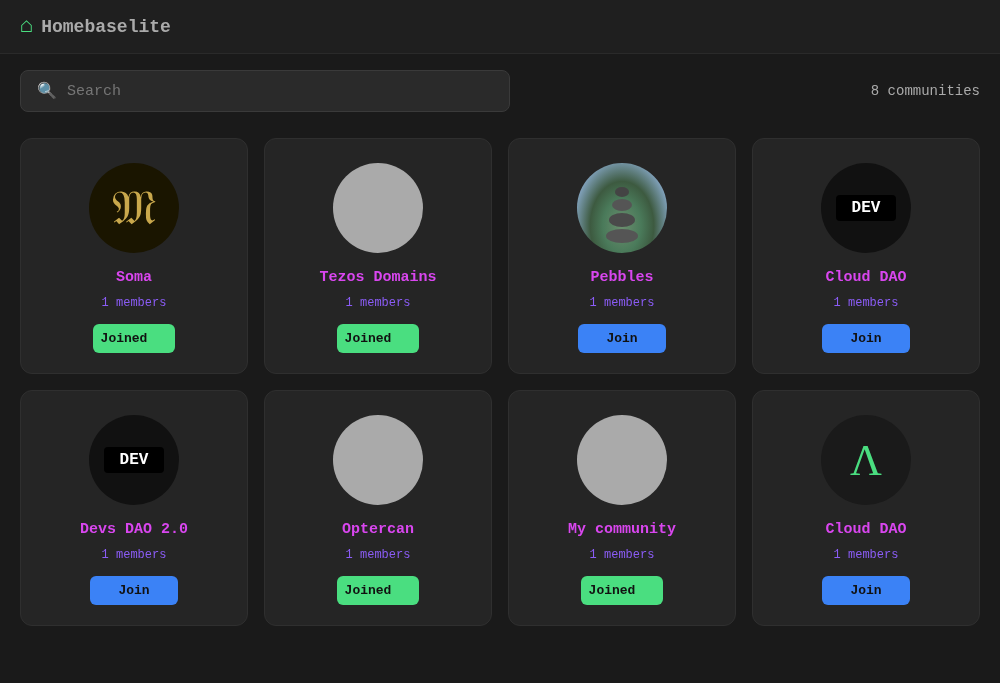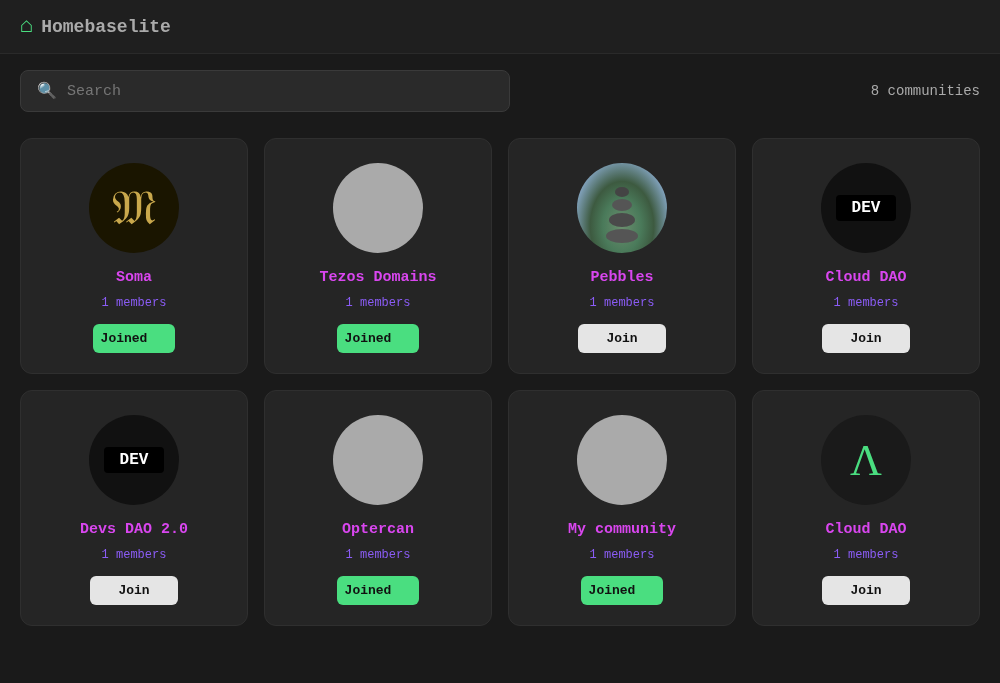--- a/index.html
+++ b/index.html
@@ -202,21 +202,21 @@
       font-weight: bold;
       cursor: pointer;
       border: none;
     }
     .join-btn.joined {
       background-color: #4ade80;
       color: #111111;
       padding-left: 8px;
     }
     .join-btn.not-joined {
-      background-color: #e5e5e5;
+      background-color: #3b82f6;
       color: #111111;
     }
 
     
     .pebbles-avatar {
       width: 90px;
       height: 90px;
       border-radius: 50%;
       background: radial-gradient(ellipse at 50% 70%, #6b8e6e 0%, #4a7a5a 30%, #3d5a40 50%, #8aabcc 80%, #b0c8d8 100%);
       margin-bottom: 6px;

